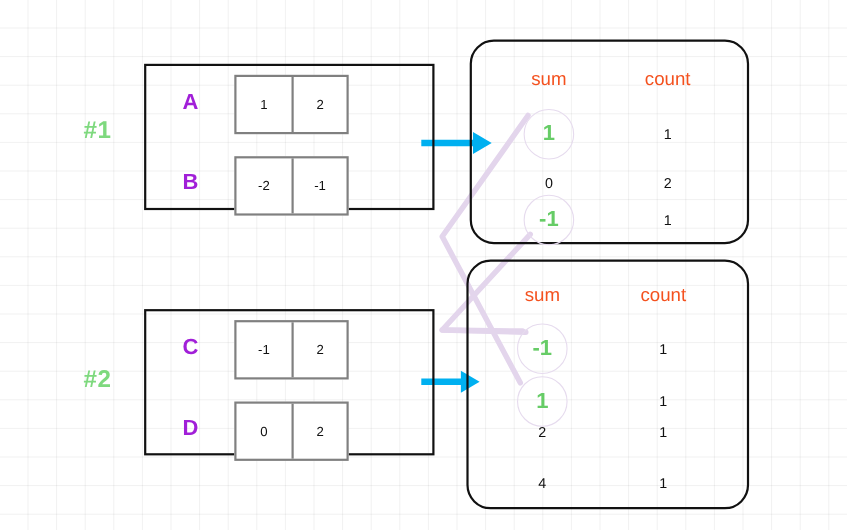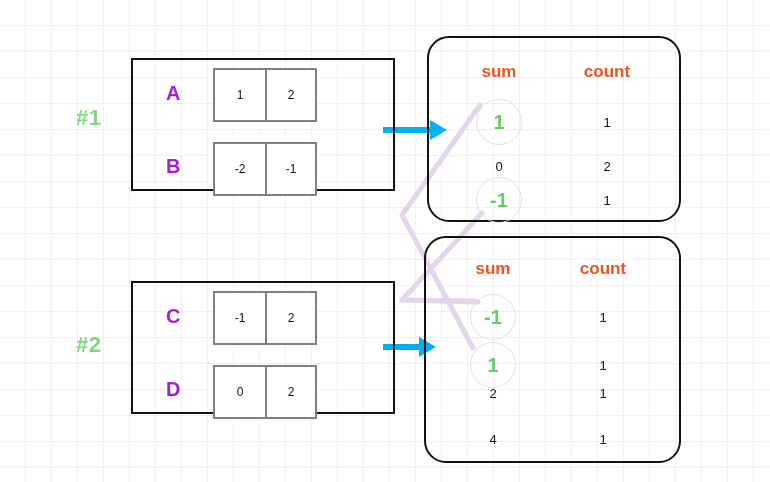--- a/index.html
+++ b/index.html
@@ -63,21 +63,21 @@
     position:absolute;
     border:2px solid #111111;
     border-radius:22px;
     box-sizing:border-box;
     background:transparent;
   }
   .col-head{
     position:absolute;
     color:#f4511e;
     font-size:17px;
-    font-weight:bold;
+    font-weight:normal;
     text-align:right;
     transform:translateX(-50%);
   }
   .cellval{
     position:absolute;
     font-size:13px;
     color:#111111;
     text-align:center;
     transform:translate(-50%,-50%);
     white-space:nowrap;

